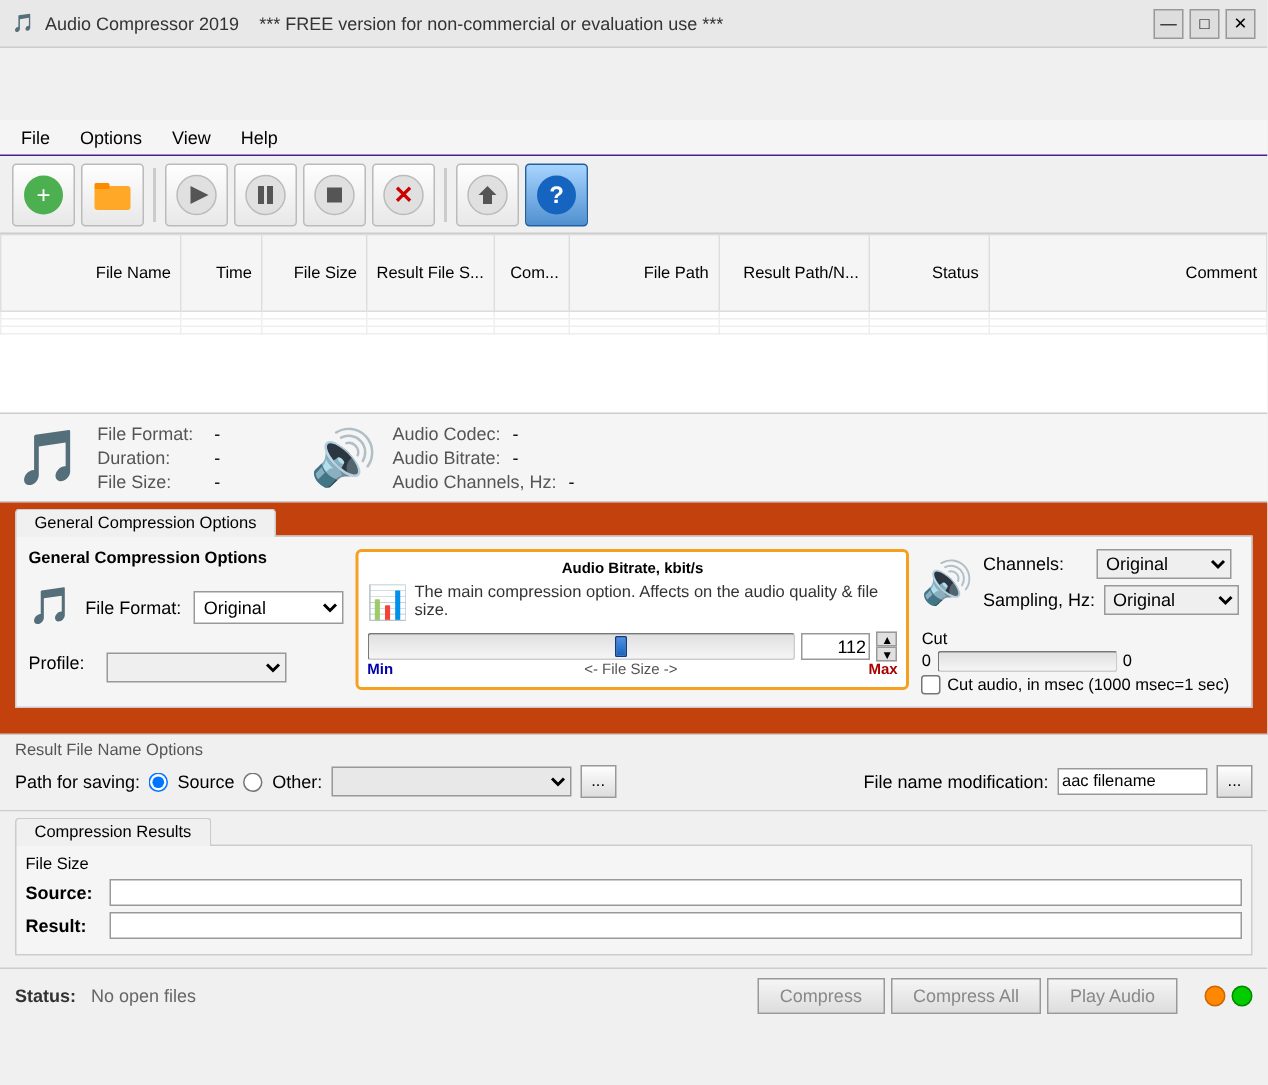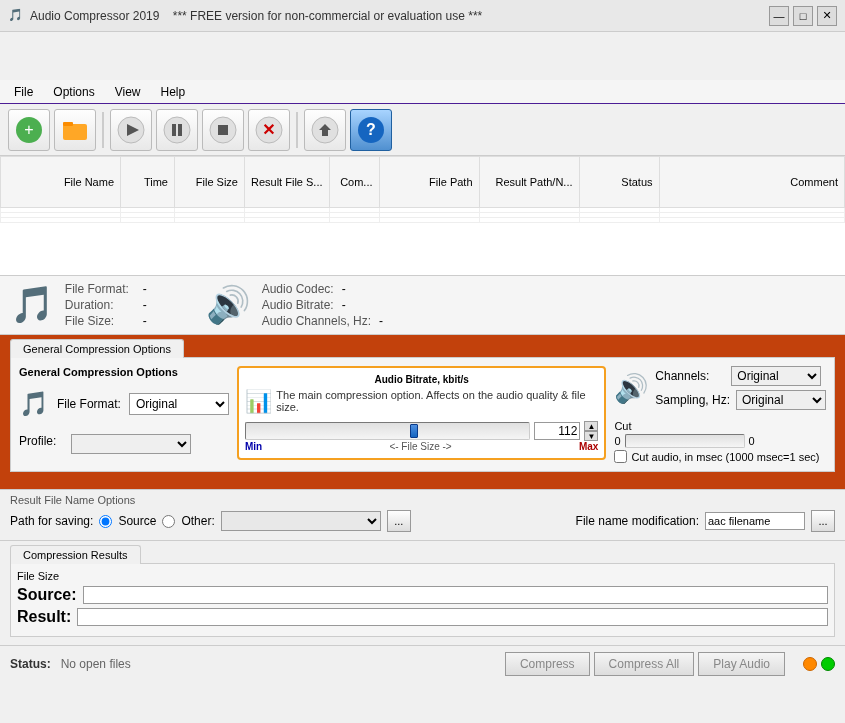--- a/index.html
+++ b/index.html
@@ -258,21 +258,21 @@
       padding: 4px 10px 8px;
       flex: 1;
     }
     .results-box {
       border: 1px solid #ccc;
       background: #f5f5f5;
       padding: 6px;
     }
     .results-file-size-label { font-size: 11px; margin-bottom: 4px; }
     .result-bar-row { display: flex; align-items: center; gap: 6px; margin-bottom: 4px; }
-    .result-bar-label { font-size: 16px; font-weight: bold; min-width: 50px; }
+    .result-bar-label { font-size: 12px; font-weight: bold; min-width: 50px; }
     .result-bar {
       flex: 1; height: 18px;
       border: 1px solid #999;
       background: #fff;
     }
 
     
     #status-bar {
       height: 36px;
       background: #f0f0f0;

